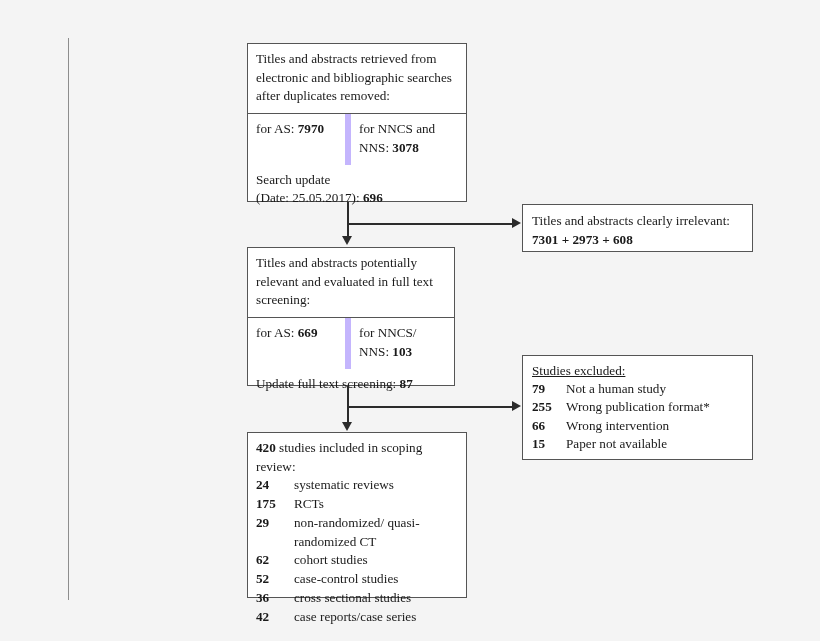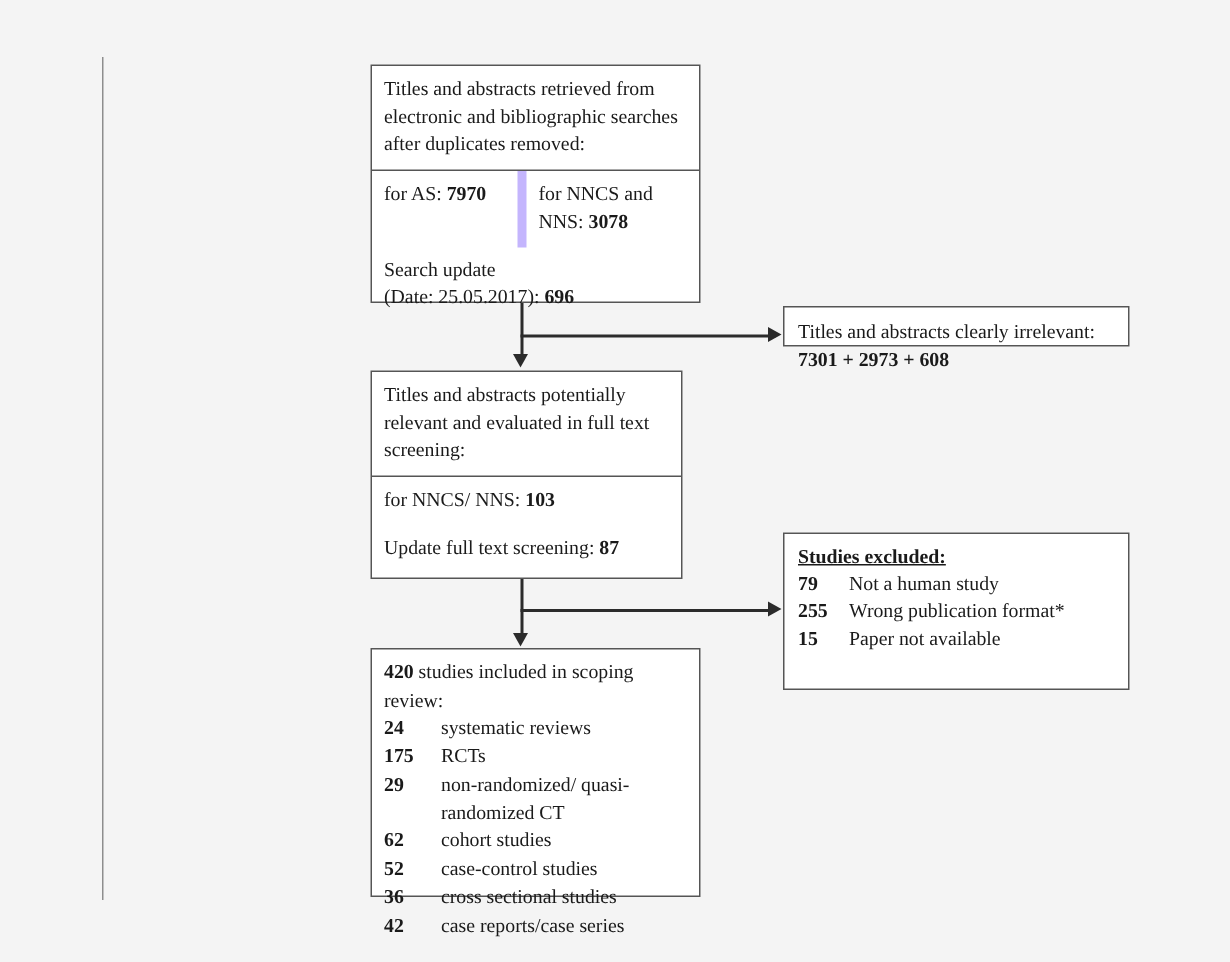--- a/index.html
+++ b/index.html
@@ -84,38 +84,37 @@
   #box-included {
     left: 247px;
     top: 432px;
     width: 220px;
     height: 166px;
   }
   #box-irrelevant {
     left: 522px;
     top: 204px;
     width: 231px;
-    height: 27px;
+    height: 48px;
     padding: 6px 9px;
     font-size: 13.2px;
     line-height: 1.45;
   }
   #box-excluded {
     left: 522px;
     top: 355px;
     width: 231px;
     height: 105px;
     padding: 6px 9px 7px 9px;
     font-size: 13.2px;
     line-height: 1.38;
   }
 
   .underline-head {
     text-decoration: underline;
-    font-weight: bold;
   }
 
   
   .tally {
     margin: 0;
     padding: 0;
     list-style: none;
   }
   .tally li {
     display: flex;
@@ -208,20 +207,24 @@
   <div class="arrow-right" id="c1-arrow-r"></div>
 
   <div class="box" id="box-irrelevant">
     <span class="wrapunder">Titles and abstracts clearly irrelevant:</span>
     <b>7301 + 2973 + 608</b>
   </div>
 
   <div class="box" id="box-screening">
     <div class="row">Titles and abstracts potentially relevant and evaluated in full text screening:</div>
     <div class="split bordered">
+      <div class="cell left-cell">
+        <span>for AS:</span>
+        <b>669</b>
+      </div>
       <div class="cell right-cell">
         <span>for NNCS/ NNS:</span>
         <b>103</b>
       </div>
     </div>
     <div class="row">
       <span>Update full text screening:</span>
       <b>87</b>
     </div>
   </div>
@@ -234,20 +237,24 @@
   <div class="box" id="box-excluded">
     <div class="underline-head">Studies excluded:</div>
     <ul class="tally" id="excluded-list">
         <li>
           <span class="num">79</span>
           <span class="txt">Not a human study</span>
         </li>
         <li>
           <span class="num">255</span>
           <span class="txt">Wrong publication format*</span>
+        </li>
+        <li>
+          <span class="num">66</span>
+          <span class="txt">Wrong intervention</span>
         </li>
         <li>
           <span class="num">15</span>
           <span class="txt">Paper not available</span>
         </li>
       </ul>
   </div>
 
   <div class="box" id="box-included">
     <div class="row" style="border-top:none;">

